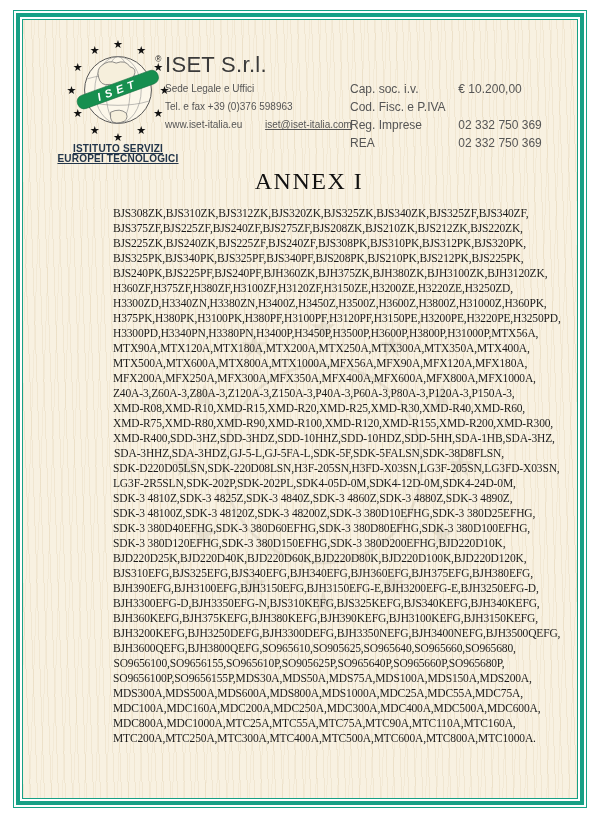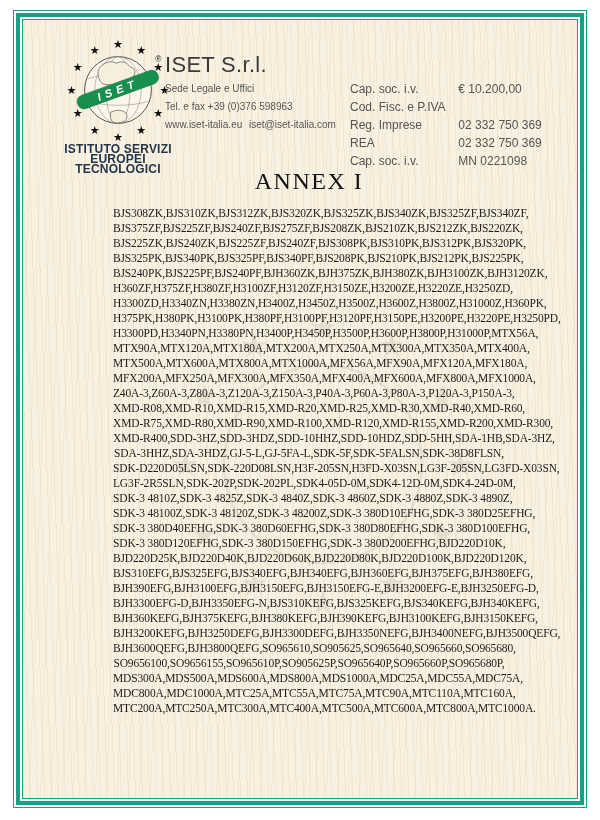--- a/index.html
+++ b/index.html
@@ -22,34 +22,34 @@
       #f8f1e1;
   }
 
   
   .watermark { position:absolute; left:135px; top:290px; opacity:0.10; pointer-events:none; }
 
   
   .logo-block { position:absolute; left:30px; top:18px; width:130px; text-align:center; }
   .logo-block svg { display:block; margin:0 auto; }
   .org-name {
-    margin-top:2px; font-size:12px; font-weight:bold; color:#22354a;
-    line-height:10px; letter-spacing:0.2px;
+    margin-top:2px; font-size:10px; font-weight:bold; color:#22354a;
+    line-height:10px; letter-spacing:0.2px;text-decoration:underline;
   }
 
   
   .company-name {
     position:absolute; left:142px; top:32px;
     font-size:22px; color:#3a3a3a; letter-spacing:0.3px;
   }
   .header-details {
     position:absolute; left:142px; top:60px;
     font-size:10px; color:#555; line-height:18px;
   }
-  .web-row .email { margin-left:4px; color:#555; }
+  .web-row .email { text-decoration:underline; margin-left:20px; color:#555; }
   .registry { position:absolute; left:327px; top:60px; font-size:12px; color:#555; line-height:18px; }
   .reg-label { display:inline-block; width:105px; }
   .reg-value { display:inline-block; }
 
   
   .annex { position:absolute; left:90px; top:148px; width:392px; }
   .annex-title {
     text-align:center; font-family:"Liberation Serif", serif;
     font-size:24px; letter-spacing:1.5px; color:#111; margin-bottom:11px;
   }
@@ -154,24 +154,20 @@
               <div class="reg-row">
                 <span class="reg-label">Cod. Fisc. e P.IVA Reg. Imprese</span>
                 <span class="reg-value">02 332 750 369</span>
               </div>
 
               <div class="reg-row">
                 <span class="reg-label">REA</span>
                 <span class="reg-value">02 332 750 369</span>
               </div>
 
-              <div class="reg-row">
-                <span class="reg-label">Cap. soc. i.v.</span>
-                <span class="reg-value">MN 0221098</span>
-              </div>
             </div>
 
           <div class="annex">
             <div class="annex-title">ANNEX I</div>
             <div class="annex-lines">
 
                 <div class="annex-line">BJS308ZK,BJS310ZK,BJS312ZK,BJS320ZK,BJS325ZK,BJS340ZK,BJS325ZF,BJS340ZF,</div>
 
                 <div class="annex-line">BJS375ZF,BJS225ZF,BJS240ZF,BJS275ZF,BJS208ZK,BJS210ZK,BJS212ZK,BJS220ZK,</div>
 
@@ -226,23 +222,25 @@
                 <div class="annex-line">BJH3300EFG-D,BJH3350EFG-N,BJS310KEFG,BJS325KEFG,BJS340KEFG,BJH340KEFG,</div>
 
                 <div class="annex-line">BJH360KEFG,BJH375KEFG,BJH380KEFG,BJH390KEFG,BJH3100KEFG,BJH3150KEFG,</div>
 
                 <div class="annex-line">BJH3200KEFG,BJH3250DEFG,BJH3300DEFG,BJH3350NEFG,BJH3400NEFG,BJH3500QEFG,</div>
 
                 <div class="annex-line">BJH3600QEFG,BJH3800QEFG,SO965610,SO905625,SO965640,SO965660,SO965680,</div>
 
                 <div class="annex-line">SO9656100,SO9656155,SO965610P,SO905625P,SO965640P,SO965660P,SO965680P,</div>
 
+                <div class="annex-line">SO9656100P,SO9656155P,MDS30A,MDS50A,MDS75A,MDS100A,MDS150A,MDS200A,</div>
 
                 <div class="annex-line">MDS300A,MDS500A,MDS600A,MDS800A,MDS1000A,MDC25A,MDC55A,MDC75A,</div>
 
+                <div class="annex-line">MDC100A,MDC160A,MDC200A,MDC250A,MDC300A,MDC400A,MDC500A,MDC600A,</div>
 
                 <div class="annex-line">MDC800A,MDC1000A,MTC25A,MTC55A,MTC75A,MTC90A,MTC110A,MTC160A,</div>
 
                 <div class="annex-line">MTC200A,MTC250A,MTC300A,MTC400A,MTC500A,MTC600A,MTC800A,MTC1000A.</div>
               </div>
           </div>
 
         </div>
       </div>
     </div>

